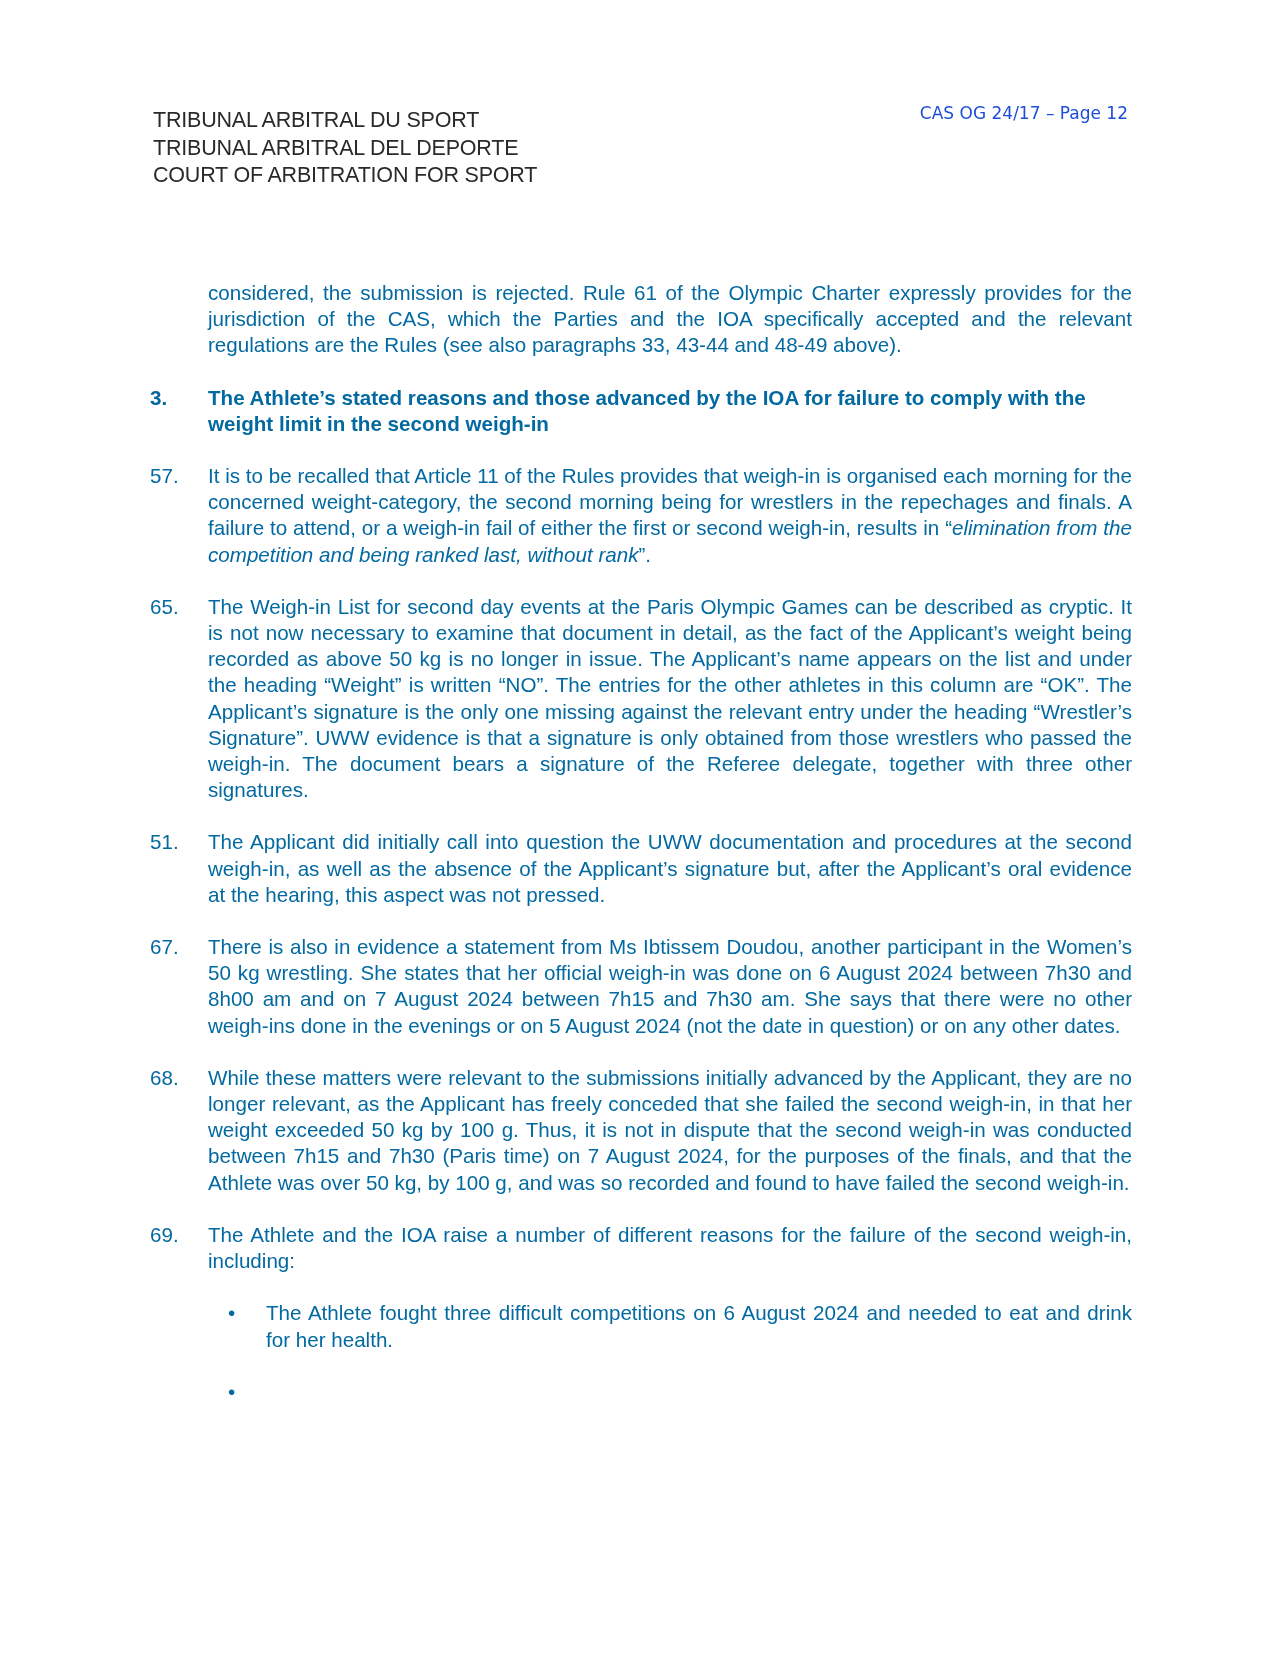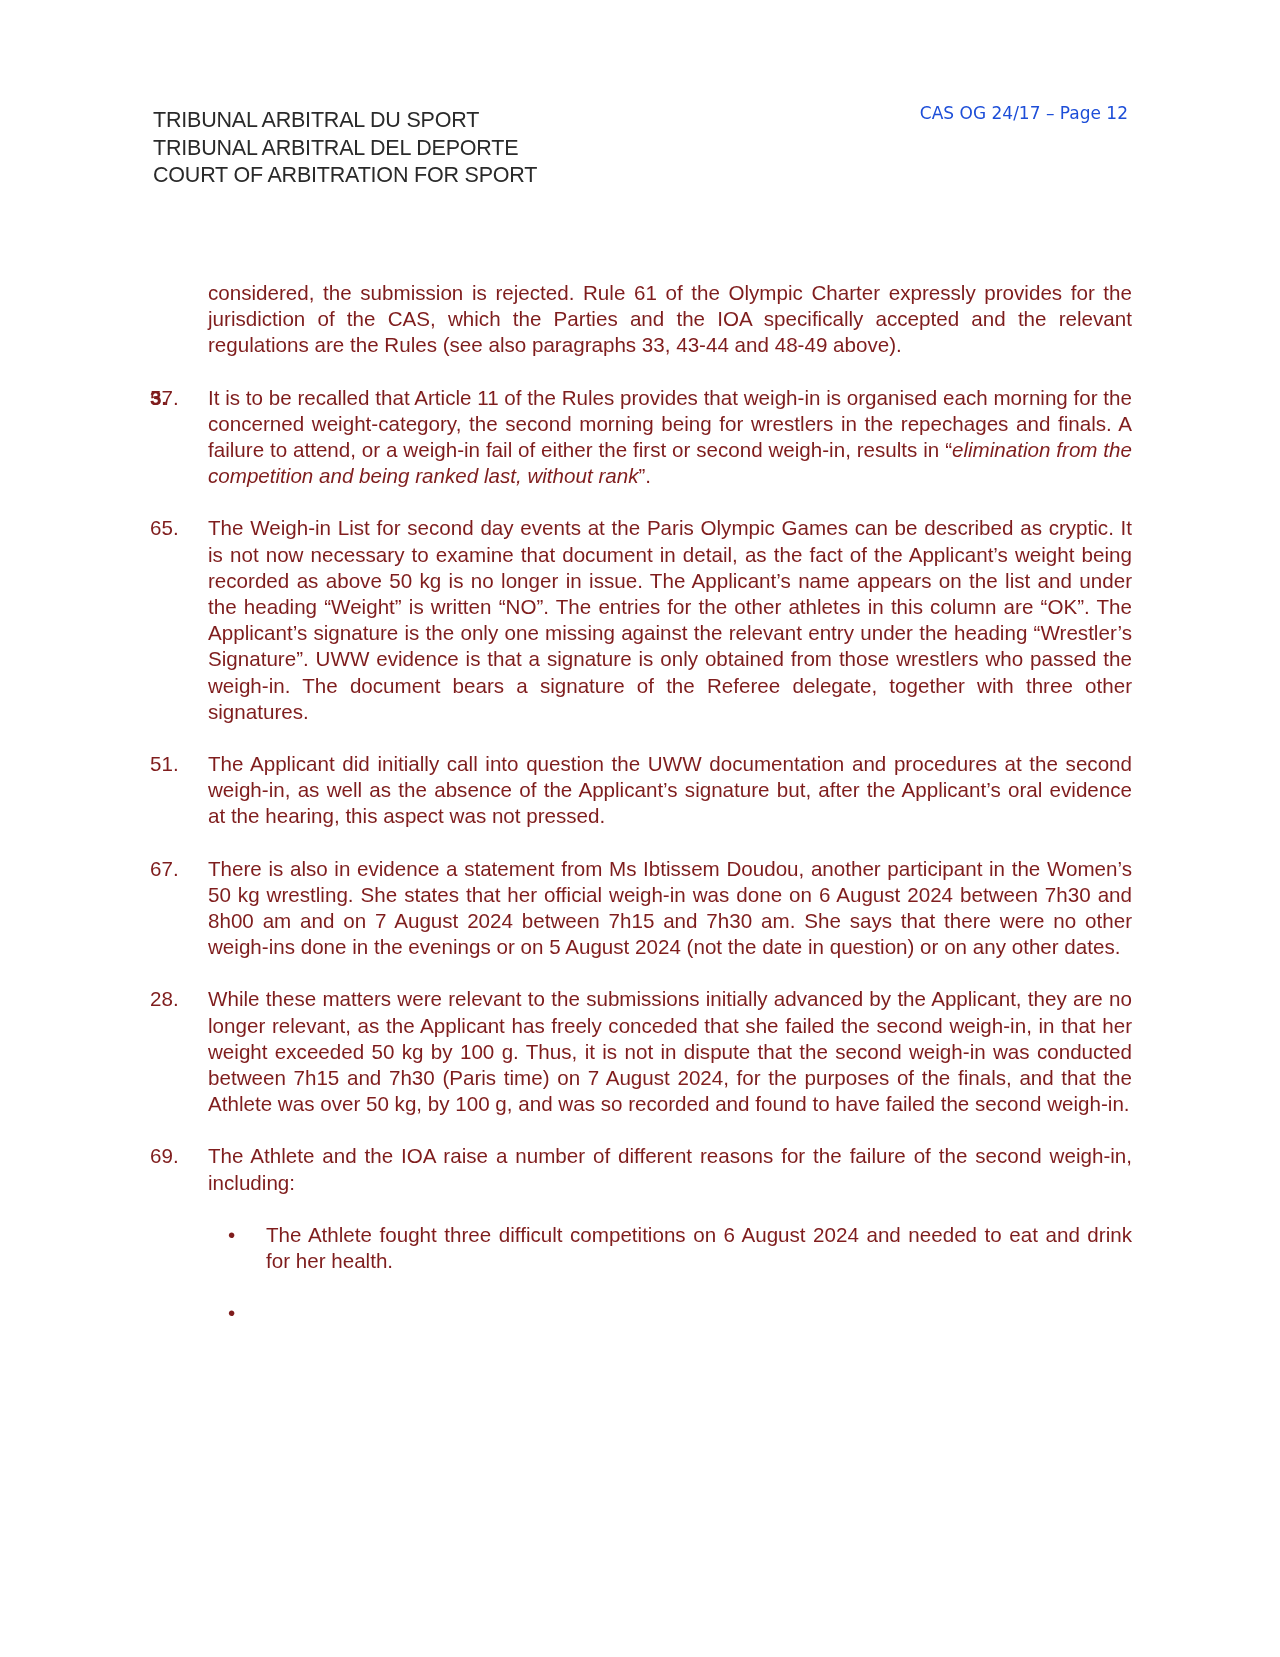--- a/index.html
+++ b/index.html
@@ -11,21 +11,21 @@
     color: #2a2a2a; letter-spacing: -0.2px;
   }
   .org div { white-space: nowrap; }
   .ref {
     position: absolute; right: 152px; top: 103px;
     font-family: "DejaVu Sans", sans-serif; font-size: 17px; color: #1d4ed8; white-space: nowrap;
   }
   .body {
     position: absolute; left: 150px; top: 280px; width: 982px;
     font-family: "Liberation Sans", sans-serif; font-size: 20.6px; line-height: 26.2px;
-    color: #7f1d1d;
+    color: #0369a1;
   }
   .para { position: relative; padding-left: 58px; text-align: justify; margin: 0; }
   .para .num { position: absolute; left: 0; top: 0; }
   .cont { margin-bottom: 26px; }
   .heading { font-weight: bold; margin-bottom: 26px; text-align: left; }
   .gap { margin-bottom: 26px; }
   em { font-style: italic; }
   .bullets { list-style: none; margin: 0; padding: 0; }
   .bullet { position: relative; padding-left: 116px; margin-bottom: 26px; text-align: justify; }
   .bullet .dot { position: absolute; left: 78px; top: 0; }
@@ -42,20 +42,21 @@
   </div>
 
   <div class="ref">CAS OG 24/17 – Page 12</div>
 
   <div class="body">
 
     <p class="para cont">considered, the submission is rejected. Rule 61 of the Olympic Charter expressly provides for the jurisdiction of the CAS, which the Parties and the IOA specifically accepted and the relevant regulations are the Rules (see also paragraphs 33, 43-44 and 48-49 above).</p>
 
     <div class="para heading">
       <span class="num">3.</span>
+      <span>The Athlete’s stated reasons and those advanced by the IOA for failure to comply with the weight limit in the second weigh-in</span>
     </div>
 
     <div class="para gap">
       <span class="num">57.</span>
       <span>It is to be recalled that Article 11 of the Rules provides that weigh-in is organised each morning for the concerned weight-category, the second morning being for wrestlers in the repechages and finals.  A failure to attend, or a weigh-in fail of either the first or second weigh-in, results in “</span><em>elimination from the competition and being ranked last, without rank</em><span>”.</span>
     </div>
 
     <div class="para gap">
       <span class="num">65.</span>
       <span>The Weigh-in List for second day events at the Paris Olympic Games can be described as cryptic.  It is not now necessary to examine that document in detail, as the fact of the Applicant’s weight being recorded as above 50 kg is no longer in issue.  The Applicant’s name appears on the list and under the heading “Weight” is written “NO”.  The entries for the other athletes in this column are “OK”.  The Applicant’s signature is the only one missing against the relevant entry under the heading “Wrestler’s Signature”.  UWW evidence is that a signature is only obtained from those wrestlers who passed the weigh-in.  The document bears a signature of the Referee delegate, together with three other signatures.</span>
@@ -65,21 +66,21 @@
       <span class="num">51.</span>
       <span>The Applicant did initially call into question the UWW documentation and procedures at the second weigh-in, as well as the absence of the Applicant’s signature but, after the Applicant’s oral evidence at the hearing, this aspect was not pressed.</span>
     </div>
 
     <div class="para gap">
       <span class="num">67.</span>
       <span>There is also in evidence a statement from Ms Ibtissem Doudou, another participant in the Women’s 50 kg wrestling.  She states that her official weigh-in was done on 6 August 2024 between 7h30 and 8h00 am and on 7 August 2024 between 7h15 and 7h30 am. She says that there were no other weigh-ins done in the evenings or on 5 August 2024 (not the date in question) or on any other dates.</span>
     </div>
 
     <div class="para gap">
-      <span class="num">28.</span>
+      <span class="num">68.</span>
       <span>While these matters were relevant to the submissions initially advanced by the Applicant, they are no longer relevant, as the Applicant has freely conceded that she failed the second weigh-in, in that her weight exceeded 50 kg by 100 g. Thus, it is not in dispute that the second weigh-in was conducted between 7h15 and 7h30 (Paris time) on 7 August 2024, for the purposes of the finals, and that the Athlete was over 50 kg, by 100 g, and was so recorded and found to have failed the second weigh-in.</span>
     </div>
 
     <div class="para gap">
       <span class="num">69.</span>
       <span>The Athlete and the IOA raise a number of different reasons for the failure of the second weigh-in, including:</span>
     </div>
 
     <ul class="bullets">
       <li class="bullet">

